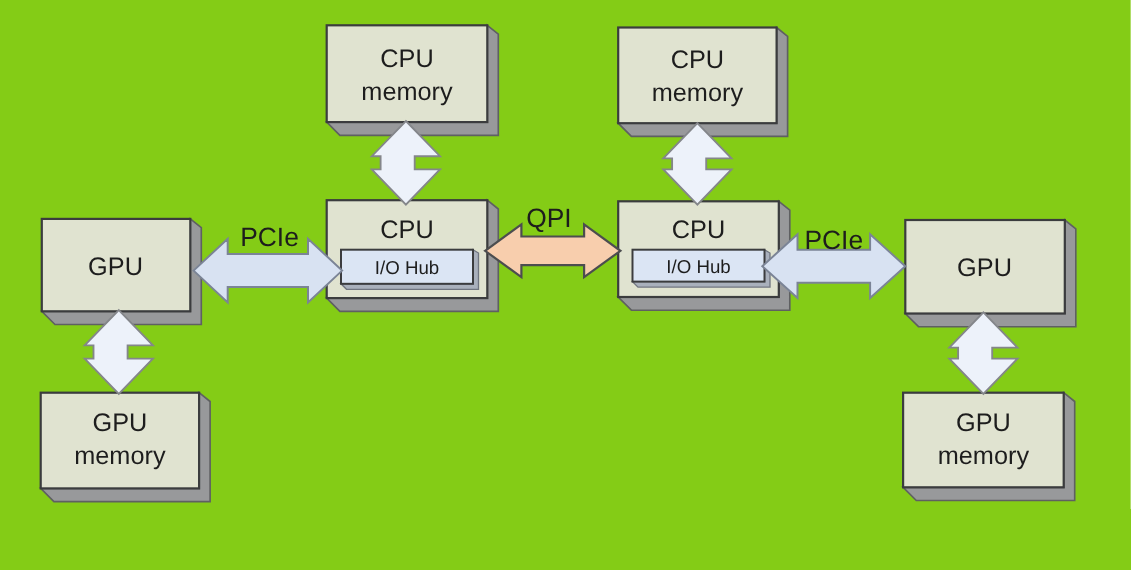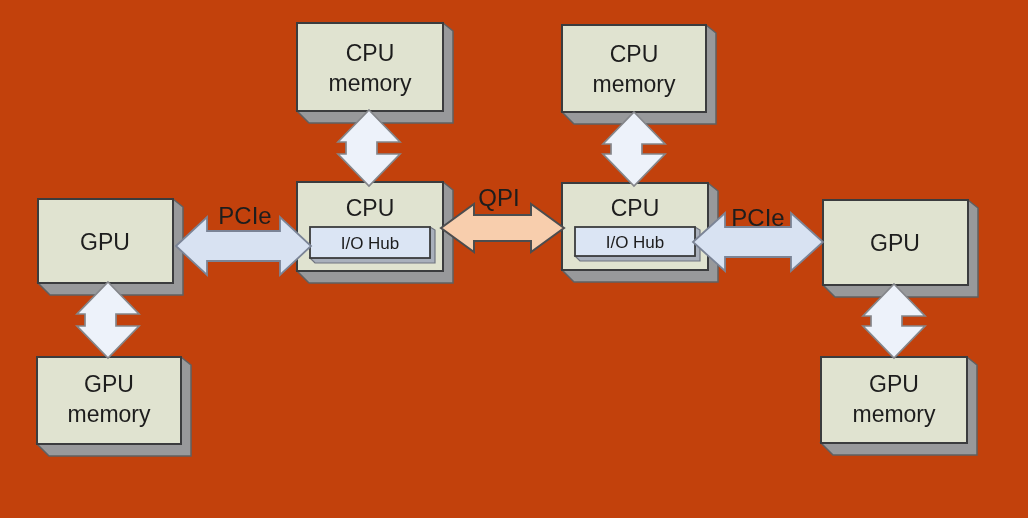--- a/index.html
+++ b/index.html
@@ -1,16 +1,16 @@
 <!DOCTYPE html>
 <html><head>
 <meta charset="utf-8">
 <style>
   html,body{margin:0;padding:0;background:#ffffff;}
-  .stage{position:relative;width:1028px;height:518px;background:#c2410c;overflow:hidden;
+  .stage{position:relative;width:1028px;height:518px;background:#84cc16;overflow:hidden;
          font-family:"Liberation Sans", sans-serif;}
   svg{display:block;}
   text{fill:#1d1d1d;font-family:"Liberation Sans", sans-serif;}
   .lbl{font-size:23px;}
   .lbl-sm{font-size:17px;}
   .lbl-link{font-size:24px;}
   .node-front{stroke:#3b3c3e;stroke-width:2;}
   .node-ext{stroke:#5f6062;stroke-width:1.5;}
   .iohub-front{stroke:#3b3c3e;stroke-width:1.8;}
   .iohub-ext{stroke:#707580;stroke-width:1.2;}

